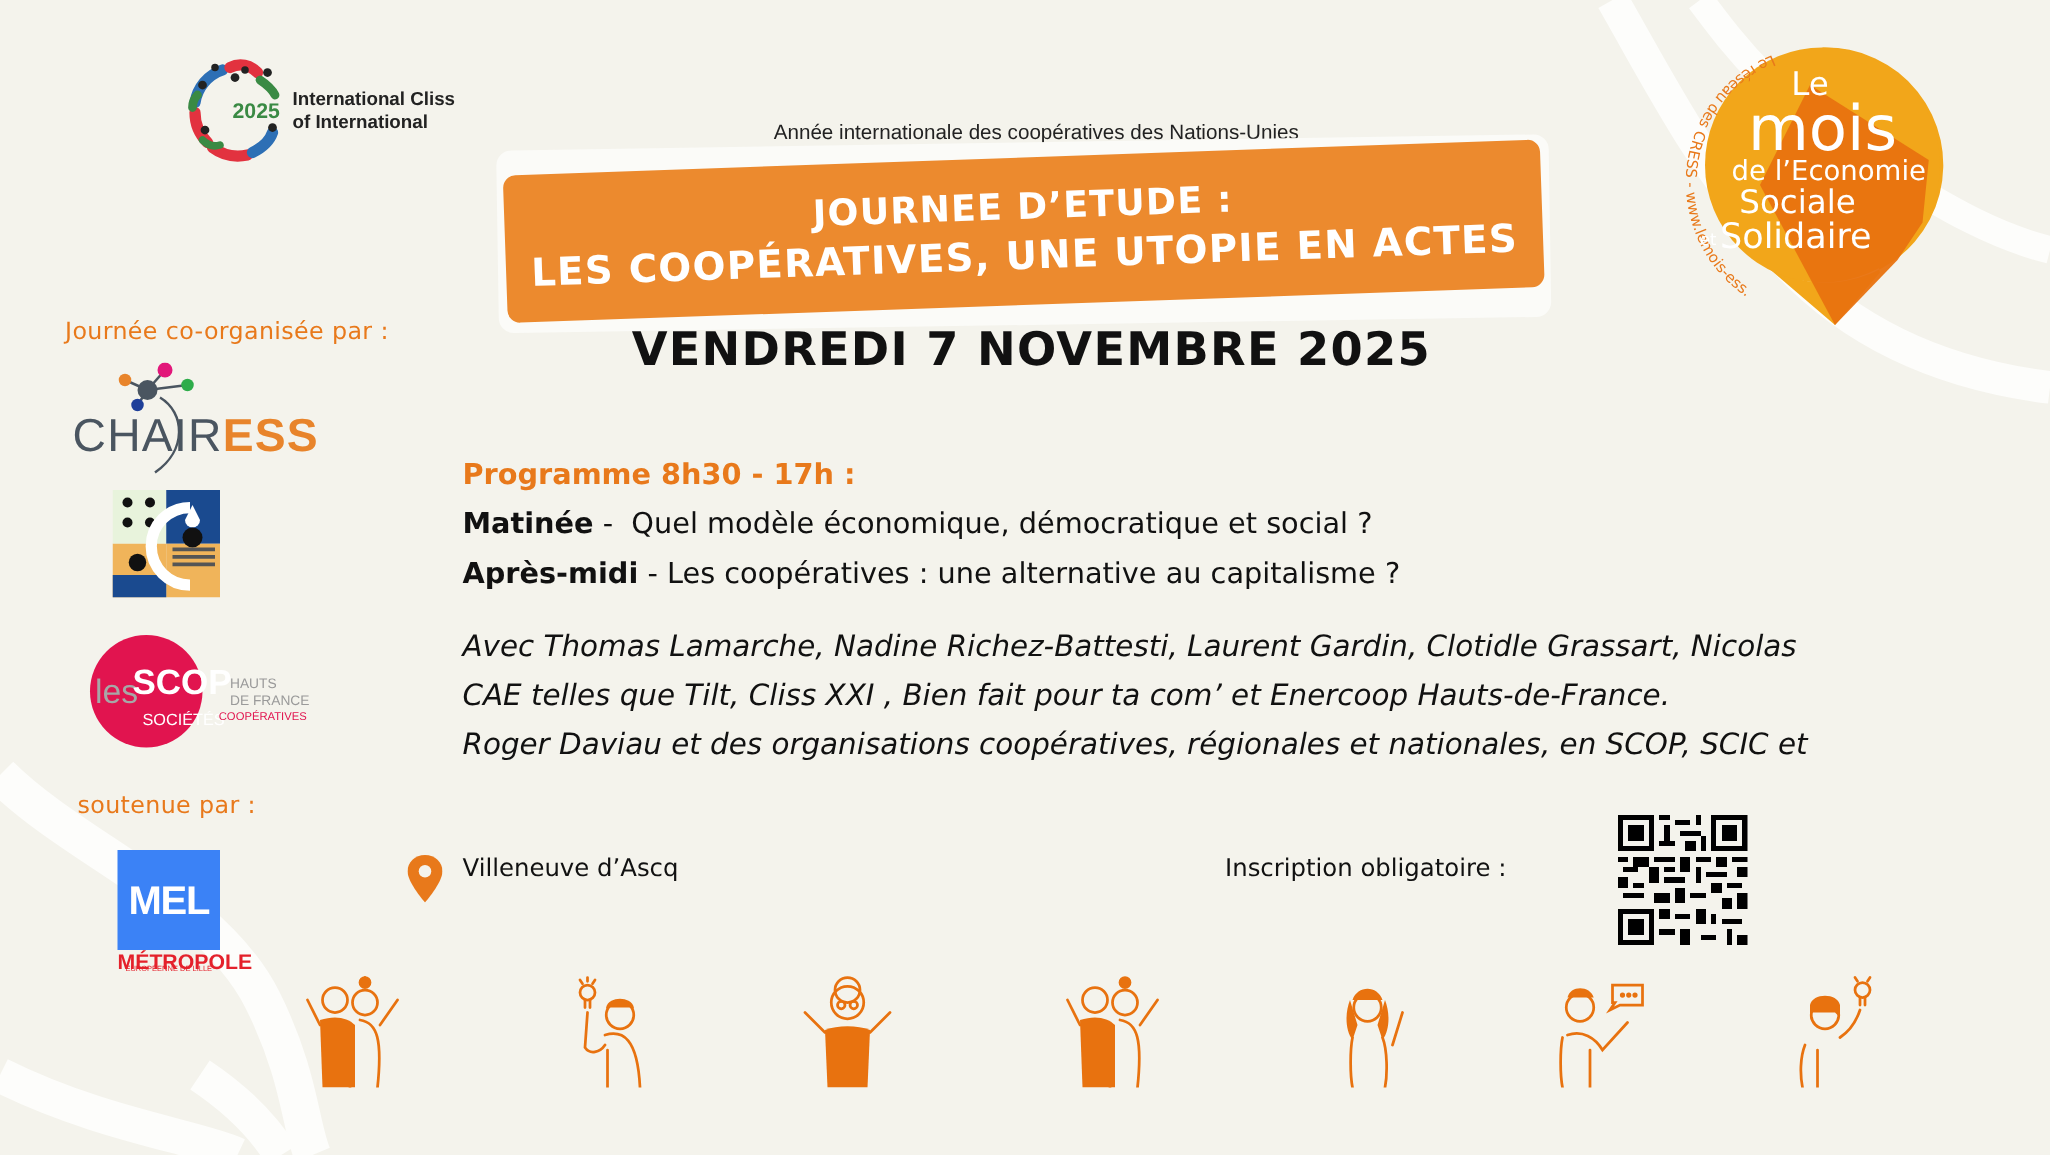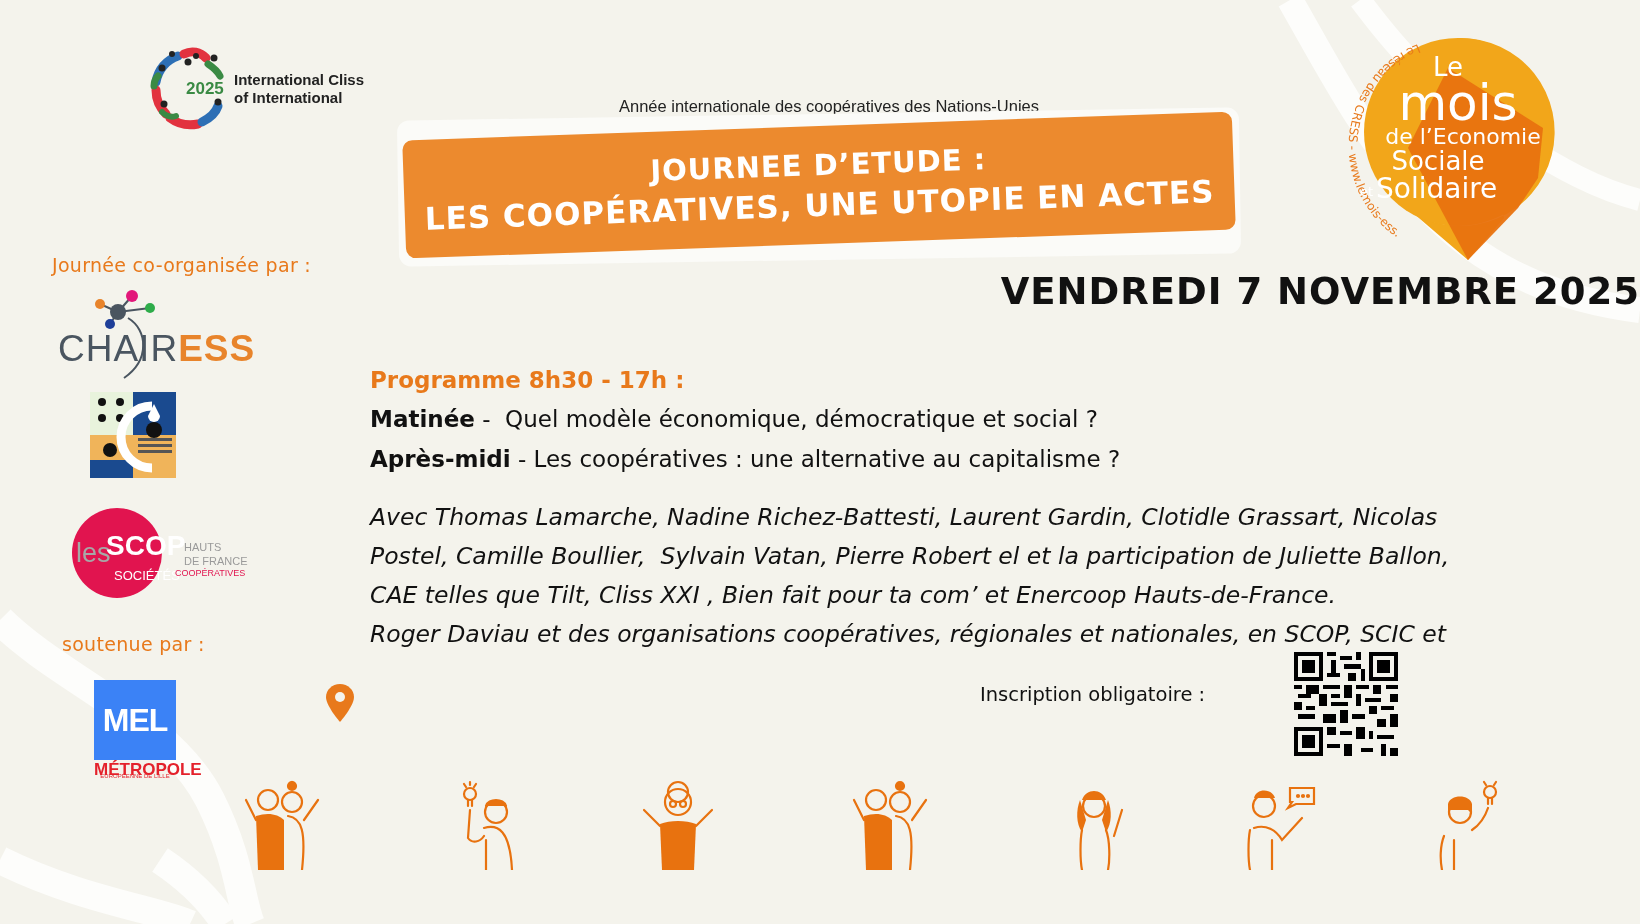--- a/index.html
+++ b/index.html
@@ -21,21 +21,21 @@
   .un-subtitle { left: 0; top: 68px; width: 1640px; text-align: center; font-size: 16.5px; color: #222; font-family: "Liberation Sans", sans-serif; padding-left: 8px; box-sizing: border-box; margin-top: 29px; }
   .un-subtitle span { position: relative; left: 5px; }
 
   
   .banner-shadow { left: 398px; top: 114px; width: 842px; height: 146px; background: #fbfbf8; border-radius: 12px; transform: rotate(-0.9deg); }
   .banner { left: 404px; top: 126px; width: 830px; height: 118px; background: #ec8a2e; border-radius: 10px; transform: rotate(-2deg); display: flex; flex-direction: column; align-items: center; justify-content: center; }
   .banner-line { color: #fff; font-family: "DejaVu Sans", sans-serif; font-weight: bold; letter-spacing: 1px; line-height: 40px; }
   .banner-line.l1 { font-size: 29px; }
   .banner-line.l2 { font-size: 31px; }
 
-  .event-date { left: 0; top: 258px; width: 1640px; text-align: right; font-family: "DejaVu Sans", sans-serif; font-weight: bold; font-size: 37px; letter-spacing: 1px; color: #111; padding-left: 10px; box-sizing: border-box; margin-top: 12px; }
+  .event-date { left: 0; top: 258px; width: 1640px; text-align: center; font-family: "DejaVu Sans", sans-serif; font-weight: bold; font-size: 37px; letter-spacing: 1px; color: #111; padding-left: 10px; box-sizing: border-box; }
 
   
   .mois-logo { left: 1338px; top: 28px; width: 240px; height: 240px; }
 
   
   .org-label { left: 52px; top: 254px; font-size: 19px; color: #e8791b; font-family: "DejaVu Sans", sans-serif; letter-spacing: 0.3px; }
   .support-label { left: 62px; top: 633px; font-size: 19px; color: #e8791b; font-family: "DejaVu Sans", sans-serif; letter-spacing: 0.3px; }
 
   .chairess { left: 58px; top: 290px; width: 160px; height: 90px; }
   .chairess-text { position: absolute; left: 0; top: 38px; font-family: "Liberation Sans", sans-serif; font-size: 37px; letter-spacing: 1px; }
@@ -201,30 +201,30 @@
   <div class="mel-metro">MÉTROPOLE</div>
   <div class="mel-eur">EUROPÉENNE DE LILLE</div>
 </div>
 
 <div class="abs prog-title">Programme 8h30 - 17h :</div>
 <div class="abs prog-row r1"><b>Matinée</b><span style="white-space:pre"> -  </span><span>Quel modèle économique, démocratique et social ?</span></div>
 <div class="abs prog-row r2"><b>Après-midi</b><span style="white-space:pre"> - </span><span>Les coopératives : une alternative au capitalisme ?</span></div>
 
 <div class="abs speakers">
   <div style="white-space:pre">Avec Thomas Lamarche, Nadine Richez-Battesti, Laurent Gardin, Clotidle Grassart, Nicolas</div>
-  <div style="white-space:pre">Postel, Camille Boullier,  Sylvain Vatan, Pierre Robert el et la participation de Juliette Ballon,</div>
   <div style="white-space:pre">CAE telles que Tilt, Cliss XXI , Bien fait pour ta com’ et Enercoop Hauts-de-France.</div>
   <div style="white-space:pre">Roger Daviau et des organisations coopératives, régionales et nationales, en SCOP, SCIC et</div>
 </div>
 
 <svg class="abs pin" viewBox="0 0 28 38">
   <path d="M14 0 C6 0 0 6 0 13 C0 22 14 38 14 38 C14 38 28 22 28 13 C28 6 22 0 14 0 Z" fill="#e8791b"></path>
   <circle cx="14" cy="13" r="5" fill="#f4f3ec"></circle>
 </svg>
 <div class="abs loc-text">
+  <div>Villeneuve d’Ascq</div>
 </div>
 <div class="abs inscr">Inscription obligatoire :</div>
 
 <svg class="abs qr" viewBox="0 0 25 25" shape-rendering="crispEdges">
   <rect width="25" height="25" fill="#f4f3ec"></rect>
   <g fill="#000">
     <rect x="0" y="0" width="7" height="7"></rect>
       <rect x="1" y="1" width="5" height="5" fill="#f4f3ec"></rect>
       <rect x="2" y="2" width="3" height="3"></rect>
     <rect x="18" y="0" width="7" height="7"></rect>

